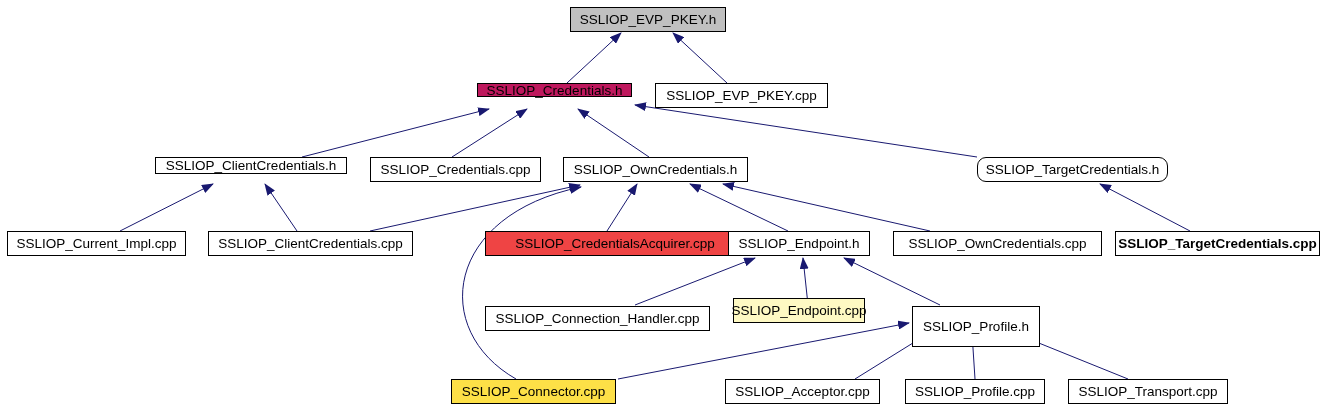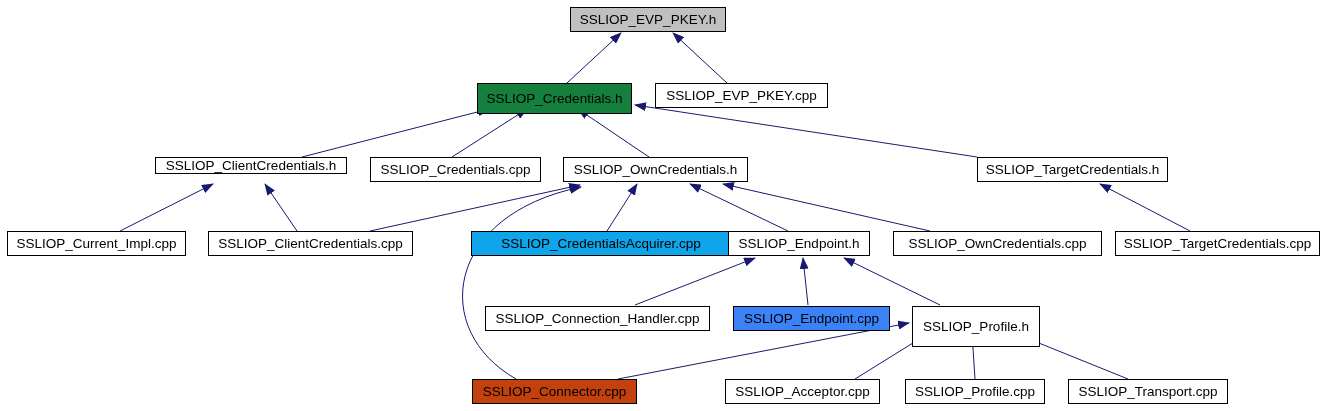--- a/index.html
+++ b/index.html
@@ -70,66 +70,66 @@
         <path d="M 618,379 L 909,323" fill="none" stroke="#191970" stroke-width="1" marker-end="url(#arrowhead)"></path>
         <path d="M 855,379 L 929,333" fill="none" stroke="#191970" stroke-width="1" marker-end="url(#arrowhead)"></path>
         <path d="M 975,379 L 972,333" fill="none" stroke="#191970" stroke-width="1" marker-end="url(#arrowhead)"></path>
         <path d="M 1128,379 L 1014,333" fill="none" stroke="#191970" stroke-width="1" marker-end="url(#arrowhead)"></path>
       </g>
   </svg>
   <div id="node-layer">
       <div class="graph-node" style="left: 570px; top: 7px; width: 156px; height: 25px; background: rgb(192, 192, 192); border-color: rgb(0, 0, 0);">
         <span>SSLIOP_EVP_PKEY.h</span>
       </div>
-      <div class="graph-node" style="left: 477px; top: 83px; width: 155px; height: 31px; background: #15803d; border-color: rgb(0, 0, 0);">
+      <div class="graph-node" style="left: 477px; top: 83px; width: 155px; height: 14px; background: #be185d; border-color: rgb(0, 0, 0);">
         <span>SSLIOP_Credentials.h</span>
       </div>
       <div class="graph-node" style="left: 655px; top: 83px; width: 173px; height: 25px; background: rgb(255, 255, 255); border-color: rgb(0, 0, 0);">
         <span>SSLIOP_EVP_PKEY.cpp</span>
       </div>
       <div class="graph-node" style="left: 155px; top: 157px; width: 192px; height: 17px; background: rgb(255, 255, 255); border-color: rgb(0, 0, 0);">
         <span>SSLIOP_ClientCredentials.h</span>
       </div>
       <div class="graph-node" style="left: 370px; top: 157px; width: 171px; height: 25px; background: rgb(255, 255, 255); border-color: rgb(0, 0, 0);">
         <span>SSLIOP_Credentials.cpp</span>
       </div>
       <div class="graph-node" style="left: 563px; top: 157px; width: 185px; height: 25px; background: rgb(255, 255, 255); border-color: rgb(0, 0, 0);">
         <span>SSLIOP_OwnCredentials.h</span>
       </div>
-      <div class="graph-node" style="left: 977px; top: 157px; width: 191px; height: 25px; background: rgb(255, 255, 255); border-color: rgb(0, 0, 0);">
+      <div class="graph-node" style="left: 977px; top: 157px; width: 191px; height: 25px; background: rgb(255, 255, 255); border-color: rgb(0, 0, 0); border-radius: 9px;">
         <span>SSLIOP_TargetCredentials.h</span>
       </div>
       <div class="graph-node" style="left: 7px; top: 231px; width: 179px; height: 25px; background: rgb(255, 255, 255); border-color: rgb(0, 0, 0);">
         <span>SSLIOP_Current_Impl.cpp</span>
       </div>
       <div class="graph-node" style="left: 208px; top: 231px; width: 205px; height: 25px; background: rgb(255, 255, 255); border-color: rgb(0, 0, 0);">
         <span>SSLIOP_ClientCredentials.cpp</span>
       </div>
-      <div class="graph-node" style="left: 471px; top: 231px; width: 260px; height: 25px; background: #0ea5e9; border-color: rgb(0, 0, 0);">
+      <div class="graph-node" style="left: 485px; top: 231px; width: 260px; height: 25px; background: #ef4444; border-color: rgb(0, 0, 0);">
         <span>SSLIOP_CredentialsAcquirer.cpp</span>
       </div>
       <div class="graph-node" style="left: 728px; top: 231px; width: 142px; height: 25px; background: rgb(255, 255, 255); border-color: rgb(0, 0, 0);">
         <span>SSLIOP_Endpoint.h</span>
       </div>
       <div class="graph-node" style="left: 893px; top: 231px; width: 209px; height: 25px; background: rgb(255, 255, 255); border-color: rgb(0, 0, 0);">
         <span>SSLIOP_OwnCredentials.cpp</span>
       </div>
-      <div class="graph-node" style="left: 1115px; top: 231px; width: 205px; height: 25px; background: rgb(255, 255, 255); border-color: rgb(0, 0, 0);">
+      <div class="graph-node" style="left: 1115px; top: 231px; width: 205px; height: 25px; background: rgb(255, 255, 255); border-color: rgb(0, 0, 0); font-weight: bold;">
         <span>SSLIOP_TargetCredentials.cpp</span>
       </div>
       <div class="graph-node" style="left: 485px; top: 306px; width: 225px; height: 25px; background: rgb(255, 255, 255); border-color: rgb(0, 0, 0);">
         <span>SSLIOP_Connection_Handler.cpp</span>
       </div>
-      <div class="graph-node" style="left: 733px; top: 306px; width: 157px; height: 25px; background: #3b82f6; border-color: rgb(0, 0, 0);">
+      <div class="graph-node" style="left: 733px; top: 298px; width: 132px; height: 25px; background: #fef9c3; border-color: rgb(0, 0, 0);">
         <span>SSLIOP_Endpoint.cpp</span>
       </div>
       <div class="graph-node" style="left: 912px; top: 306px; width: 128px; height: 41px; background: rgb(255, 255, 255); border-color: rgb(0, 0, 0);">
         <span>SSLIOP_Profile.h</span>
       </div>
-      <div class="graph-node" style="left: 472px; top: 379px; width: 165px; height: 25px; background: #c2410c; border-color: rgb(0, 0, 0);">
+      <div class="graph-node" style="left: 451px; top: 379px; width: 165px; height: 25px; background: #fde047; border-color: rgb(0, 0, 0);">
         <span>SSLIOP_Connector.cpp</span>
       </div>
       <div class="graph-node" style="left: 725px; top: 379px; width: 155px; height: 25px; background: rgb(255, 255, 255); border-color: rgb(0, 0, 0);">
         <span>SSLIOP_Acceptor.cpp</span>
       </div>
       <div class="graph-node" style="left: 905px; top: 379px; width: 140px; height: 25px; background: rgb(255, 255, 255); border-color: rgb(0, 0, 0);">
         <span>SSLIOP_Profile.cpp</span>
       </div>
       <div class="graph-node" style="left: 1068px; top: 379px; width: 160px; height: 25px; background: rgb(255, 255, 255); border-color: rgb(0, 0, 0);">
         <span>SSLIOP_Transport.cpp</span>

